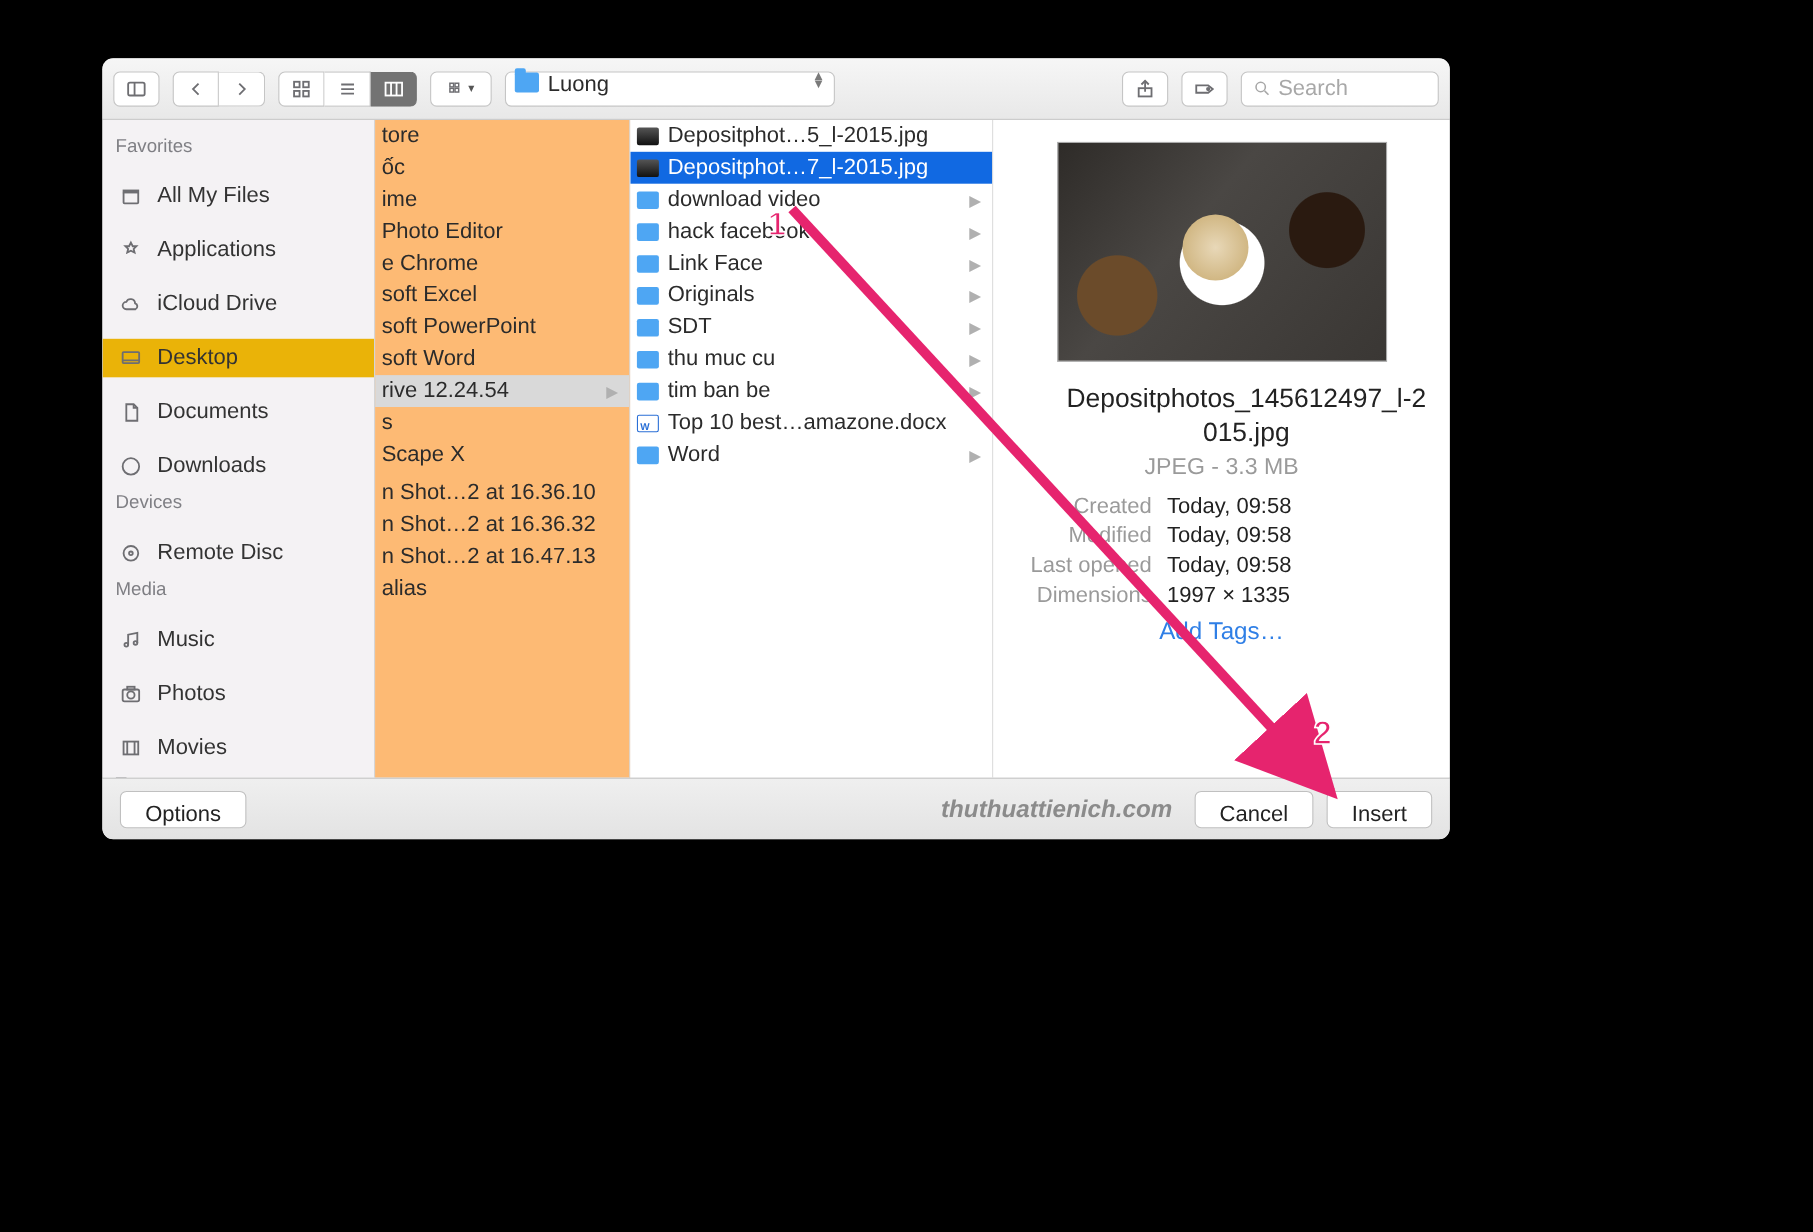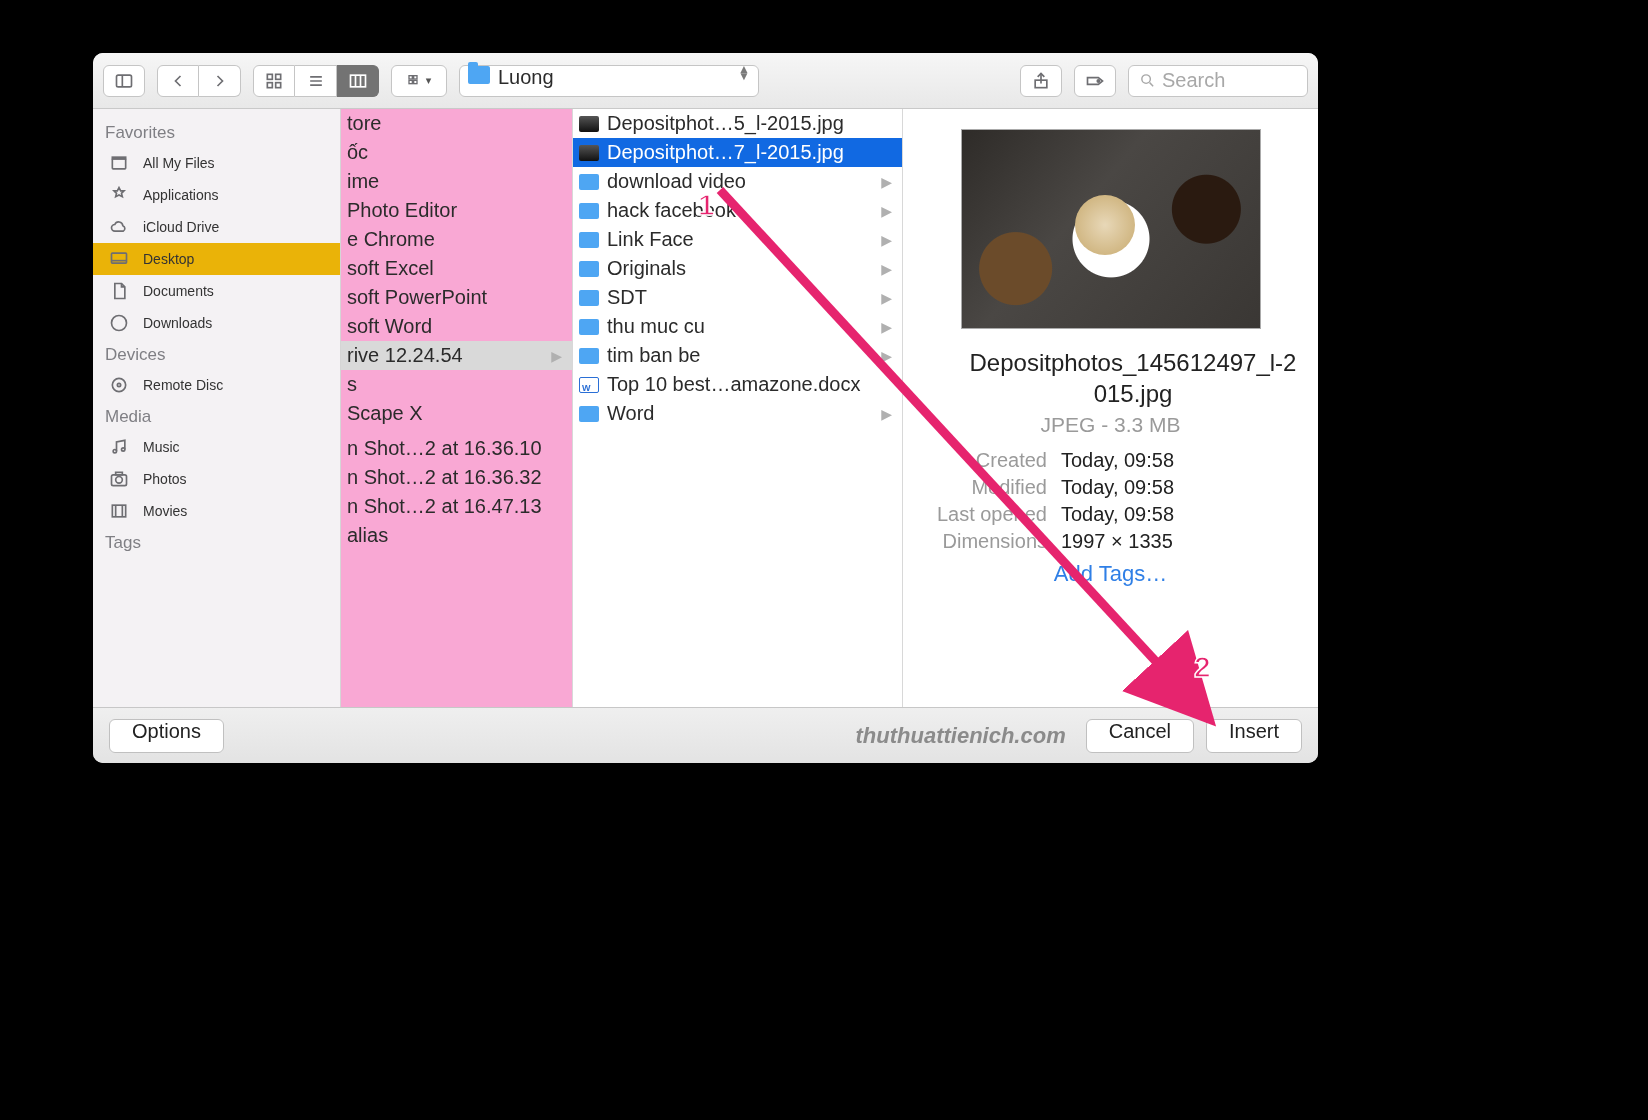--- a/index.html
+++ b/index.html
@@ -61,28 +61,28 @@
   width:180px;height:32px;background:#fff;border:1px solid #c5c5c5;border-radius:6px;
   display:flex;align-items:center;padding:0 10px;gap:6px;color:#a8a8a8;font-size:20px;
 }
 .body{flex:1;display:flex;overflow:hidden;}
 .sidebar{
   width:248px;background:#f4f2f4;border-right:1px solid #d5d5d5;
   padding:8px 0;overflow:hidden;
 }
 .sb-head{font-size:17px;color:#7f7f84;padding:6px 12px 4px;}
 .sb-item{
-  display:flex;align-items:center;gap:12px;padding:6px 14px;font-size:14px;color:#333;
+  display:flex;align-items:center;gap:12px;padding:6px 14px;font-size:20px;color:#333;margin-top:14px;
 }
 .sb-item.sel{background:#eab308;}
 .sb-ic{width:24px;height:20px;display:flex;align-items:center;justify-content:center;color:#6e6e72;font-size:18px;}
 .column{
   border-right:1px solid #d8d8d8;overflow:hidden;
 }
-.col1{width:232px;background:#f9a8d4;}
+.col1{width:232px;background:#fdba74;}
 .col2{width:330px;background:#fff;text-align:right;}
 .c-item{
   display:flex;align-items:center;padding:3px 10px 3px 6px;font-size:20px;color:#2b2b2b;gap:8px;
   position:relative;white-space:nowrap;
 }
 .c-item .arr{margin-left:auto;color:#b0b0b0;font-size:14px;}
 .c-item.sel{background:#d9d9d9;}
 .c-item.hl{background:#1169e2;color:#fff;}
 .thumb{width:20px;height:16px;background:#4ea6f3;border-radius:2px;flex-shrink:0;}
 .thumb.img{background:linear-gradient(#555,#111);}
@@ -107,21 +107,21 @@
 .pv-row{display:flex;gap:14px;padding:2px 0;}
 .pv-row .k{width:130px;text-align:right;color:#9a9a9a;}
 .pv-row .v{color:#222;}
 .pv-tags{color:#2f7fe6;margin-top:6px;}
 .footer{
   height:56px;background:linear-gradient(#efefef,#e3e3e3);border-top:1px solid #c7c7c7;
   display:flex;align-items:center;padding:0 16px;gap:12px;
 }
 .btn{
   height:34px;padding:0 22px;background:#fff;border:1px solid #c0c0c0;border-radius:6px;
-  font-size:20px;color:#222;display:flex;align-items:flex-start;
+  font-size:20px;color:#222;display:flex;align-items:flex-end;
 }
 .watermark{font-size:22px;font-style:italic;font-weight:bold;color:#8b8b8b;margin-left:auto;margin-right:8px;}
 
 .anno-arrow{
   position:absolute;pointer-events:none;z-index:50;
 }
 .anno-num{
   position:absolute;font-size:30px;font-weight:900;color:#e6246e;
   -webkit-text-stroke:1.5px #fff;z-index:51;pointer-events:none;
 }

